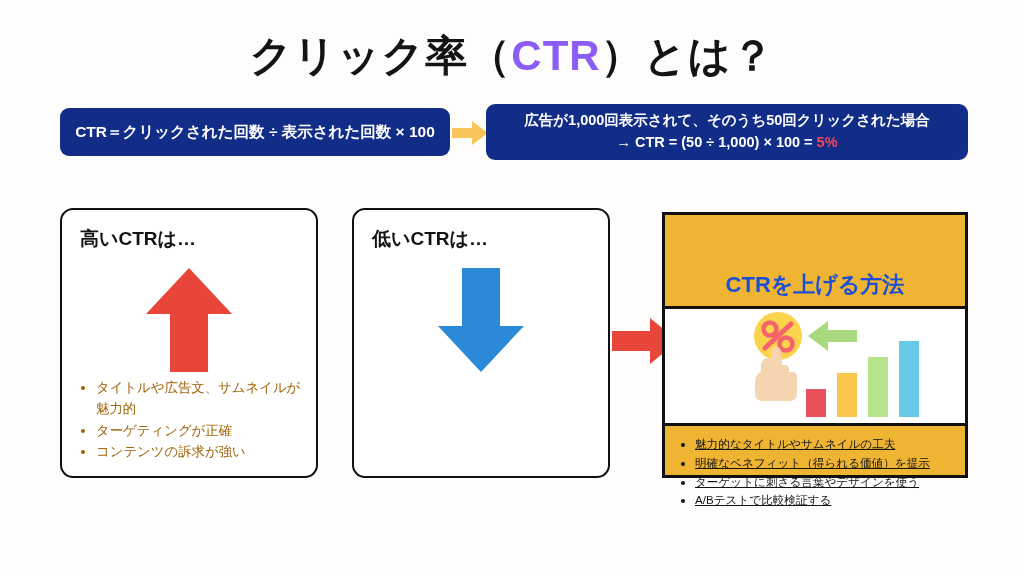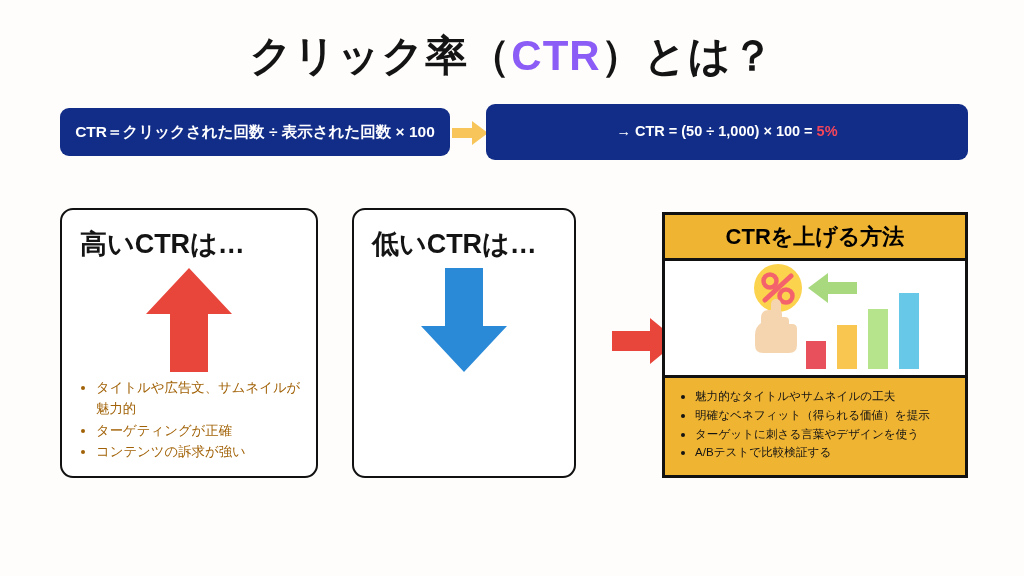--- a/index.html
+++ b/index.html
@@ -57,25 +57,25 @@
 
   
   .card{
     position:absolute;
     background:#ffffff;
     border:2.5px solid #111111;
     border-radius:13px;
     box-sizing:border-box;
   }
   #card-high{left:60px;top:208px;width:258px;height:270px;}
-  #card-low{left:352px;top:208px;width:224px;height:270px;}
+  #card-low{left:352px;top:208px;width:258px;height:270px;}
 
   .card-heading{
     position:absolute;left:18px;top:16px;
-    font-size:27px;font-weight:bold;color:#141414;
+    font-size:19px;font-weight:bold;color:#141414;
     white-space:nowrap;
   }
   .card-arrow{
     position:absolute;left:0;top:58px;width:100%;
     display:flex;justify-content:center;
   }
   .card-list{
     position:absolute;left:0;top:168px;width:100%;
     margin:0;padding:0 14px 0 34px;
     box-sizing:border-box;
@@ -97,59 +97,61 @@
     position:absolute;left:662px;top:212px;width:306px;height:266px;
     border:3px solid #111111;
     background:#f0b433;
     box-sizing:border-box;
   }
   #panel-header{
     height:46px;
     background:#f0b433;
     border-bottom:3px solid #111111;
     display:flex;align-items:center;justify-content:center;
-    font-size:22px;font-weight:bold;color:#000000;
+    font-size:22px;font-weight:bold;color:#1d4ed8;
     box-sizing:border-box;
     white-space:nowrap;
+    margin-top:48px;
   }
   #panel-illustration{
     height:117px;
     background:#ffffff;
     border-bottom:3px solid #111111;
     position:relative;
     box-sizing:border-box;
   }
   #panel-list{
     margin:0;padding:9px 8px 0 30px;
     list-style:disc;
     font-size:11.6px;
     line-height:1.62;
     color:#141414;
     box-sizing:border-box;
   }
-  #panel-list li{margin:0;}
+  #panel-list li{margin:0;text-decoration:underline;}
 </style>
 </head>
 <body>
 
 <div id="title">
   <span>クリック率（</span><span class="accent">CTR</span><span>）とは？</span>
 </div>
 
 <div id="formula-row">
 
   <div class="navy-box" id="formula-box">
     <span>CTR＝クリックされた回数 ÷ 表示された回数 × 100</span>
   </div>
 
   <svg class="amber-arrow" viewBox="0 0 36 24">
     <polygon points="0,7 20,7 20,0 36,12 20,24 20,17 0,17" fill="#f7c55a"></polygon>
   </svg>
 
   <div class="navy-box" id="example-box">
+    <div>広告が1,000回表示されて、そのうち50回クリックされた場合</div>
     <div>
       <span>→ CTR = (50 ÷ 1,000) × 100 = </span><span class="red">5%</span>
     </div>
   </div>
 </div>
 
 <div class="card" id="card-high">
   <div class="card-heading">高いCTRは…</div>
   <div class="card-arrow">
     <svg width="86" height="104" viewBox="0 0 86 104">

